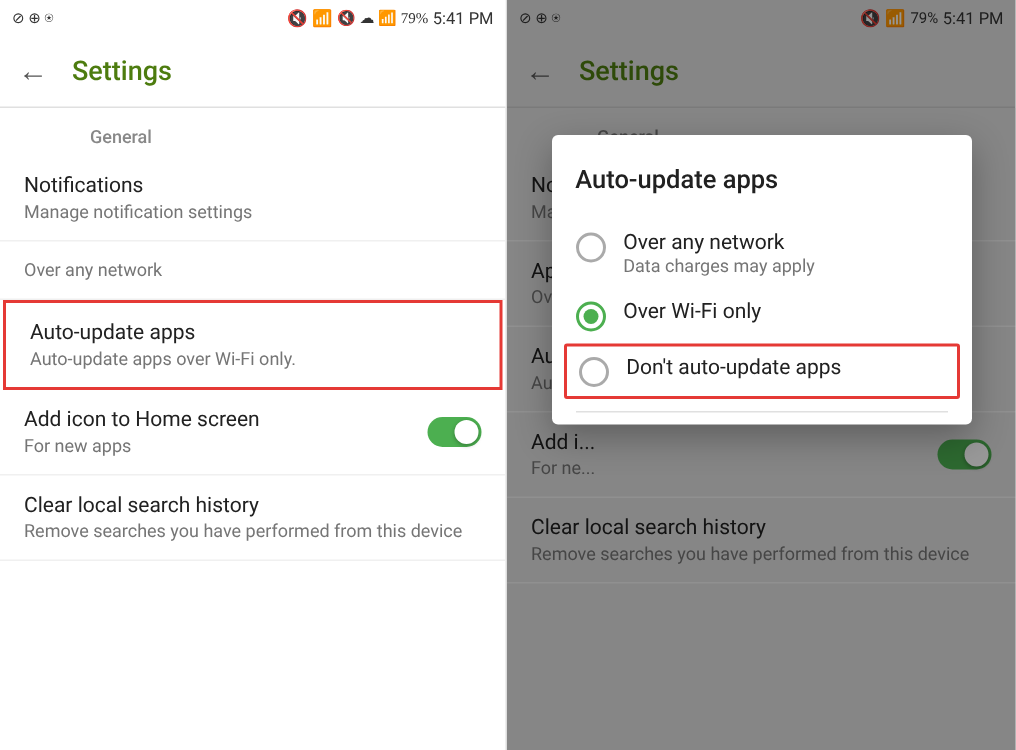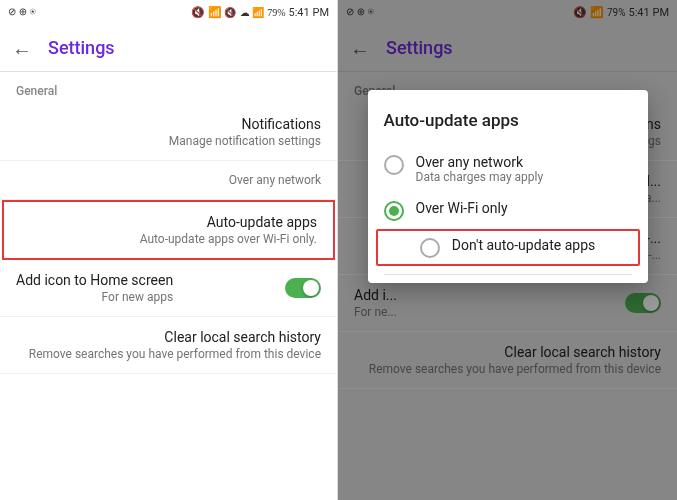--- a/index.html
+++ b/index.html
@@ -57,35 +57,35 @@
 
     .back-arrow {
       font-size: 20px;
       color: #555;
       cursor: pointer;
     }
 
     .page-title-text {
       font-size: 18px;
       font-weight: 500;
-      color: #6d28d9;
+      color: #4d7c0f;
     }
 
     .section-label {
       padding: 12px 16px 6px;
       font-size: 12px;
       color: #888;
       font-weight: 500;
+      margin-left: 44px;
     }
 
     .settings-item {
       padding: 12px 16px;
       border-bottom: 1px solid #f0f0f0;
       cursor: pointer;
-      text-align: right;
     }
 
     .settings-item.highlighted {
       border: 2px solid #e53935;
       margin: 0 2px;
     }
 
     .settings-item-title {
       font-size: 14px;
       color: #212121;
@@ -185,21 +185,20 @@
       padding: 8px 0;
       cursor: pointer;
       gap: 12px;
     }
 
     .dialog-option.highlighted-option {
       border: 2px solid #e53935;
       padding: 6px 8px;
       margin: 0 -8px;
       border-radius: 2px;
-      justify-content: center;
     }
 
     .radio-outer {
       width: 20px;
       height: 20px;
       border: 2px solid #aaa;
       border-radius: 50%;
       flex-shrink: 0;
       margin-top: 1px;
       display: flex;

